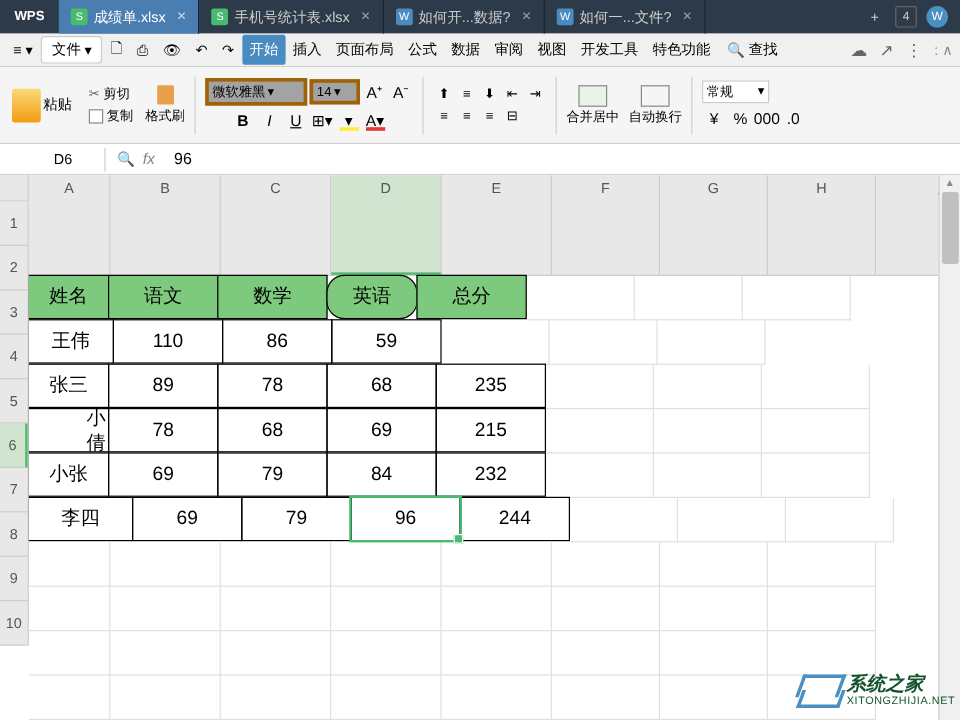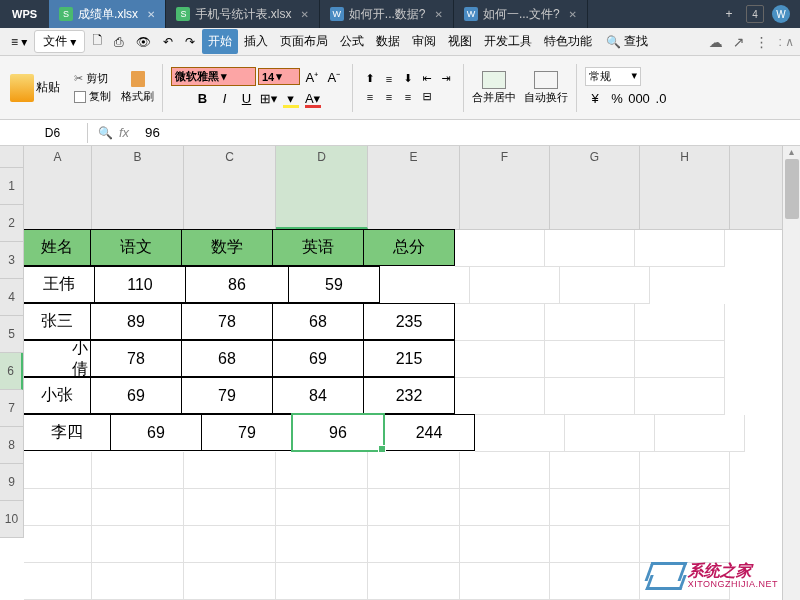--- a/index.html
+++ b/index.html
@@ -31,21 +31,21 @@
 .ribbon { height: 64px; background: #f5f5f5; border-bottom: 1px solid #d0d0d0; display: flex; align-items: center; padding: 4px 6px; gap: 8px; font-size: 12px; }
 .ribbon-group { display: flex; flex-direction: column; gap: 2px; align-items: center; }
 .paste-btn { display: flex; flex-direction: row; align-items: center; gap: 2px; padding: 2px 4px; }
 .paste-icon { width: 24px; height: 28px; background: linear-gradient(#f9d976, #f39c12); border-radius: 2px; position: relative; }
 .clipboard-group { display: flex; flex-direction: column; gap: 1px; font-size: 11px; }
 .clip-item { display: flex; align-items: center; gap: 3px; cursor: pointer; padding: 1px 2px; }
 .scissors { color: #666; }
 .copy-icon { width: 12px; height: 12px; border: 1px solid #888; background: #fff; }
 .brush-icon { width: 14px; height: 16px; background: #e8a04c; border-radius: 1px; }
 .divider { width: 1px; height: 48px; background: #d0d0d0; }
-.font-select { border: 1px solid #a16207; background: #fca5a5; font-size: 11px; padding: 1px 3px; display: flex; align-items: center; gap: 2px; font-weight: bold; }
+.font-select { border: 3px solid #a16207; background: #a3a3a3; font-size: 11px; padding: 1px 3px; display: flex; align-items: center; gap: 2px; }
 .font-select.name { width: 85px; }
 .font-select.size { width: 42px; }
 .font-row { display: flex; gap: 2px; align-items: center; }
 .fmt-btn { width: 20px; height: 20px; display: flex; align-items: center; justify-content: center; cursor: pointer; border-radius: 2px; font-size: 13px; }
 .color-btn { position: relative; }
 .color-bar { position: absolute; bottom: 1px; left: 2px; right: 2px; height: 3px; }
 .align-group { display: flex; flex-direction: column; gap: 2px; }
 .align-row { display: flex; gap: 1px; }
 .align-btn { width: 18px; height: 16px; display: flex; align-items: center; justify-content: center; font-size: 11px; cursor: pointer; }
 .merge-btn { display: flex; flex-direction: column; align-items: center; gap: 1px; font-size: 11px; }
@@ -72,21 +72,21 @@
 .grid { position: relative; flex: 1; }
 .grid-row { display: flex; }
 .cell { height: 37px; border-right: 1px solid #e0e0e0; border-bottom: 1px solid #e0e0e0; font-size: 16px; display: flex; align-items: center; justify-content: center; }
 .data-cell { border: 1px solid #000; margin: -1px 0 0 -1px; }
 .hdr-cell { background: #7dc97d; font-weight: normal; border: 1px solid #000; margin: -1px 0 0 -1px; }
 .selected-cell { outline: 2px solid #4aba6f; outline-offset: -1px; z-index: 5; position: relative; }
 .selected-cell::after { content: ''; position: absolute; right: -3px; bottom: -3px; width: 6px; height: 6px; background: #4aba6f; border: 1px solid #fff; }
 .vscroll { width: 18px; background: #f0f0f0; border-left: 1px solid #ccc; position: relative; }
 .vscroll-thumb { width: 14px; height: 60px; background: #c0c0c0; border-radius: 2px; margin: 2px auto; }
 
-.watermark { position: absolute; right: 22px; bottom: 10px; font-size: 16px; font-weight: bold; font-style: italic; color: #be185d; display: flex; align-items: center; gap: 6px; }
+.watermark { position: absolute; right: 4px; bottom: 10px; font-size: 16px; font-weight: bold; font-style: italic; color: #14532d; display: flex; align-items: center; gap: 6px; }
 .wm-icon { width: 36px; height: 28px; position: relative; }
 .wm-icon::before { content: ''; position: absolute; width: 30px; height: 16px; border: 3px solid #4a90c2; border-bottom: none; transform: skewX(-20deg); top: 0; left: 2px; }
 .wm-icon::after { content: ''; position: absolute; width: 30px; height: 12px; border: 3px solid #4a90c2; border-top: none; bottom: 0; left: 2px; transform: skewX(-20deg); }
 .wm-text { display: flex; flex-direction: column; line-height: 1.1; }
 .wm-sub { font-size: 9px; font-weight: normal; font-style: normal; letter-spacing: 0.5px; }
 </style>
 </head>
 <body>
 
 <div class="titlebar">
@@ -274,30 +274,30 @@
         <div class="col-h" style="width: 92px;">E</div>
         <div class="col-h" style="width: 90px;">F</div>
         <div class="col-h" style="width: 90px;">G</div>
         <div class="col-h" style="width: 90px;">H</div>
       </div>
     <div class="grid" id="grid">
         <div class="grid-row">
           <div class="cell hdr-cell" style="width: 68px;">姓名</div>
           <div class="cell hdr-cell" style="width: 92px;">语文</div>
           <div class="cell hdr-cell" style="width: 92px;">数学</div>
-          <div class="cell hdr-cell" style="width: 92px;">英语</div>
+          <div class="cell hdr-cell" style="width: 76px; border-radius: 15px;">英语</div>
           <div class="cell hdr-cell" style="width: 92px;">总分</div>
           <div class="cell" style="width: 90px;"></div>
           <div class="cell" style="width: 90px;"></div>
           <div class="cell" style="width: 90px;"></div>
         </div>
         <div class="grid-row">
           <div class="cell data-cell" style="width: 72px;">王伟</div>
           <div class="cell data-cell" style="width: 92px;">110</div>
-          <div class="cell data-cell" style="width: 104px;">86</div>
+          <div class="cell data-cell" style="width: 92px;">86</div>
           <div class="cell data-cell" style="width: 92px;">59</div>
           <div class="cell" style="width: 90px;"></div>
           <div class="cell" style="width: 90px;"></div>
           <div class="cell" style="width: 90px;"></div>
         </div>
         <div class="grid-row">
           <div class="cell data-cell" style="width: 68px;">张三</div>
           <div class="cell data-cell" style="width: 92px;">89</div>
           <div class="cell data-cell" style="width: 92px;">78</div>
           <div class="cell data-cell" style="width: 92px;">68</div>

